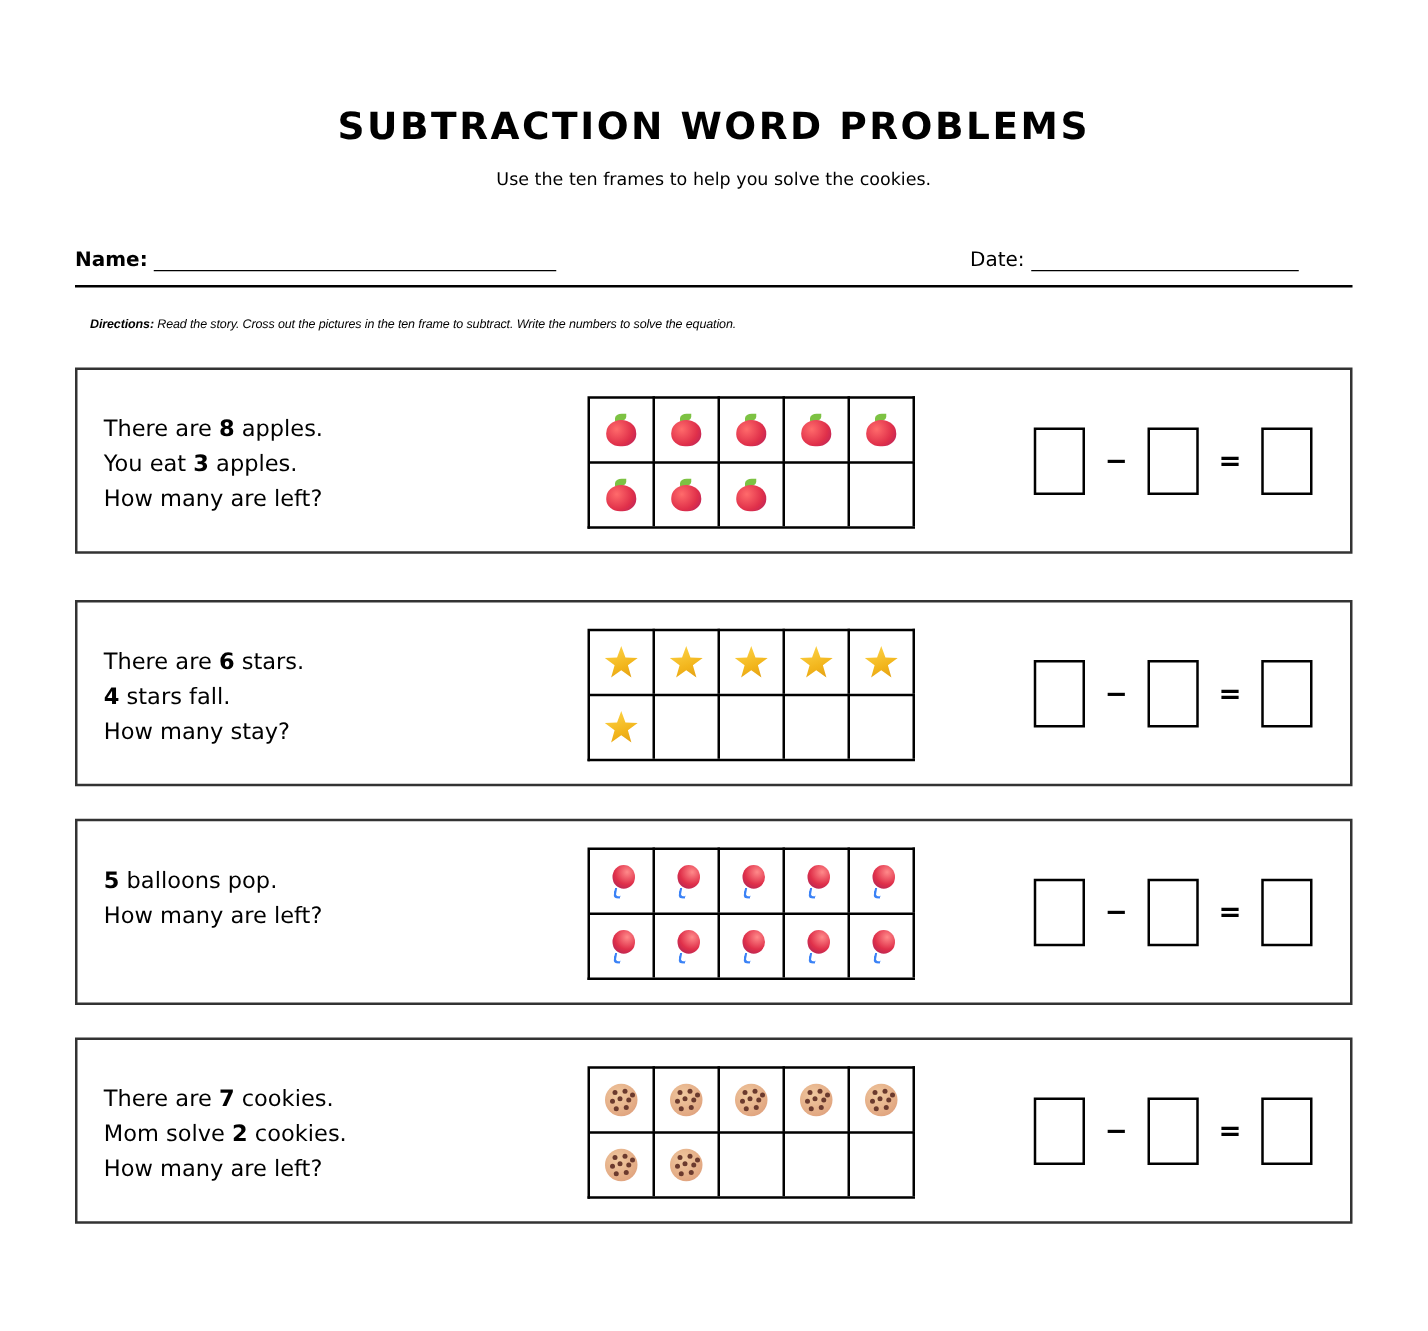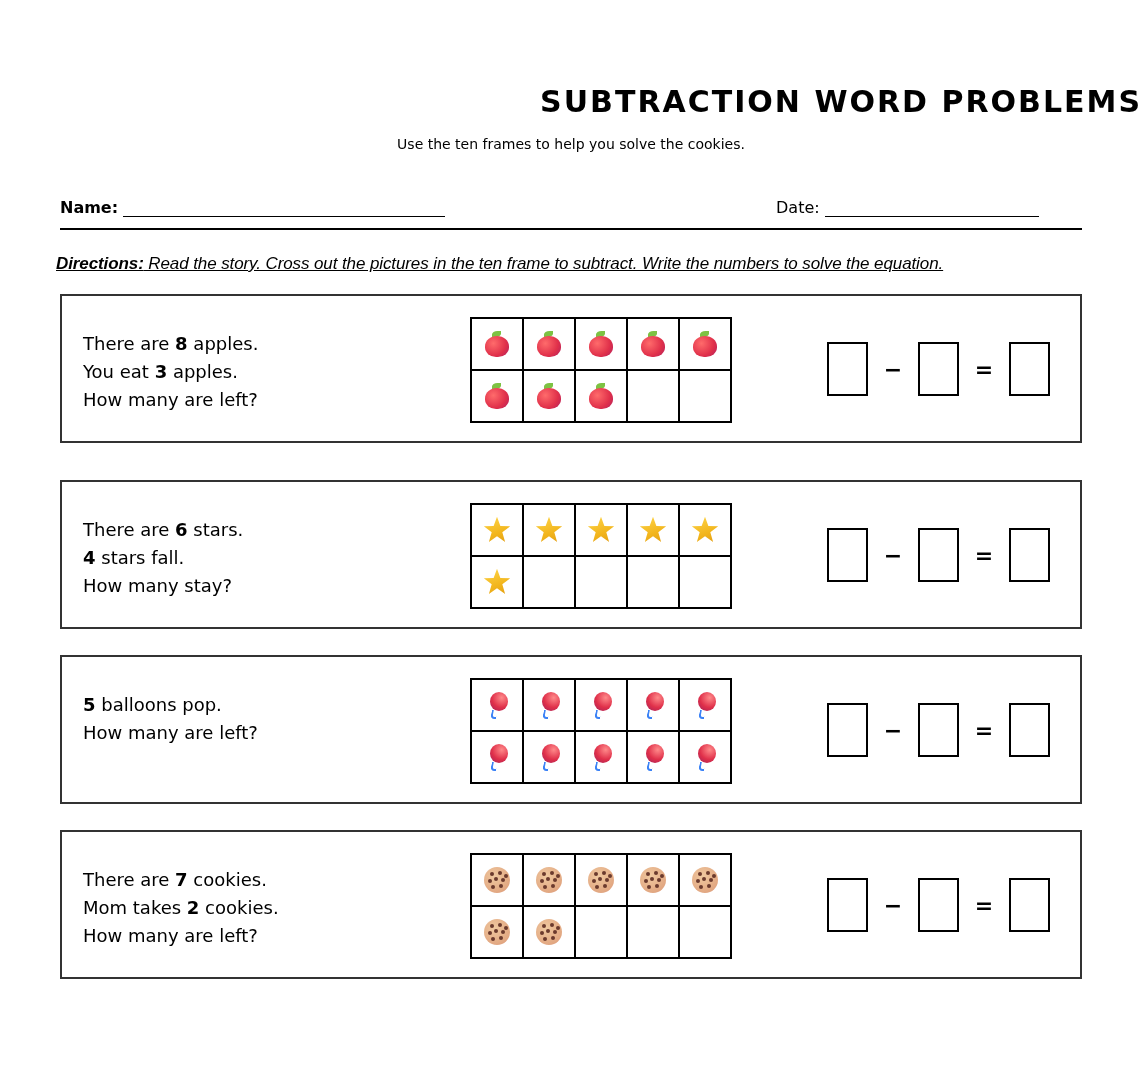--- a/index.html
+++ b/index.html
@@ -1,37 +1,37 @@
 <!DOCTYPE html>
 <html><head>
 <meta charset="utf-8">
 <style>
   * { box-sizing: border-box; margin: 0; padding: 0; }
   html, body { width: 1142px; height: 1065px; background: #ffffff; overflow: hidden; }
   body { font-family: "DejaVu Sans", "Liberation Sans", sans-serif; color: #000; position: relative; }
 
   .title {
-    position: absolute; left: 0; top: 84px; width: 1142px; text-align: right;
+    position: absolute; left: 0; top: 84px; width: 1142px; text-align: center;
     font-size: 30px; font-weight: bold; letter-spacing: 2px;
   }
   .subtitle {
     position: absolute; left: 0; top: 136px; width: 1142px; text-align: center;
     font-size: 14px;
   }
   .field-row { position: absolute; top: 198px; font-size: 16px; display: flex; align-items: flex-end; }
   .field-row .line { display: inline-block; border-bottom: 1px solid #000; height: 14px; margin-left: 5px; }
   .name-row { left: 60px; font-weight: bold; }
   .name-row .line { width: 322px; }
   .date-row { left: 776px; }
   .date-row .line { width: 214px; }
   .rule { position: absolute; left: 60px; top: 228px; width: 1022px; height: 2px; background: #000; }
 
   .directions {
-    position: absolute; left: 56px; top: 254px; font-size: 17px; font-style: italic;
-    font-family: "Liberation Sans", sans-serif; letter-spacing: -0.1px; text-decoration: underline;
+    position: absolute; left: 72px; top: 254px; font-size: 10px; font-style: italic;
+    font-family: "Liberation Sans", sans-serif; letter-spacing: -0.1px;
   }
   .directions b { font-weight: bold; }
 
   .card {
     position: absolute; left: 60px; width: 1022px; height: 149px;
     border: 2px solid #333;
   }
   .story {
     position: absolute; left: 21px; top: 34px; font-size: 18px; line-height: 28px;
   }
@@ -293,21 +293,21 @@
     <div class="op">−</div>
     <div class="box"></div>
     <div class="op">=</div>
     <div class="box"></div>
   </div>
 </div>
 
 <div class="card" style="top:830px;">
   <div class="story">
     <div><span>There are </span><b>7</b><span> cookies.</span></div>
-    <div><span>Mom takes </span><b>2</b><span> cookies.</span></div>
+    <div><span>Mom solve </span><b>2</b><span> cookies.</span></div>
     <div>How many are left?</div>
   </div>
   <div class="frame">
       <div class="cell">
         <span class="icon">
           <span class="cookie-body"></span>
           <span class="chip" style="left:8px;top:7px"></span>
           <span class="chip" style="left:16px;top:6px"></span>
           <span class="chip" style="left:12px;top:12px"></span>
           <span class="chip" style="left:6px;top:14px"></span>

